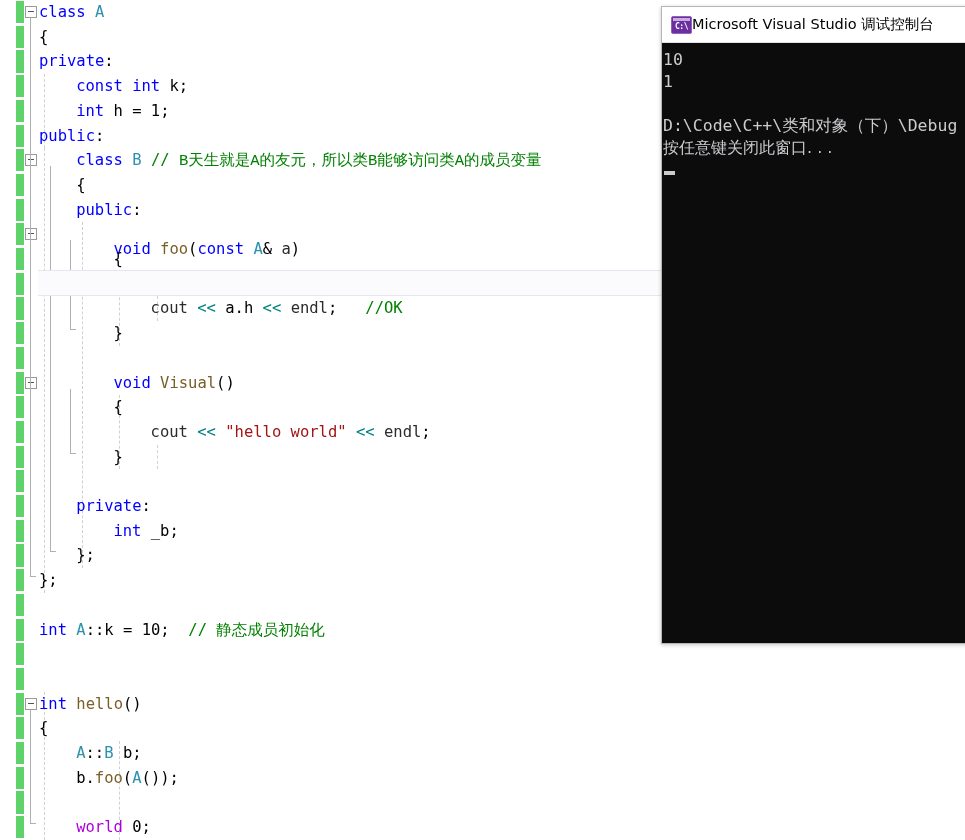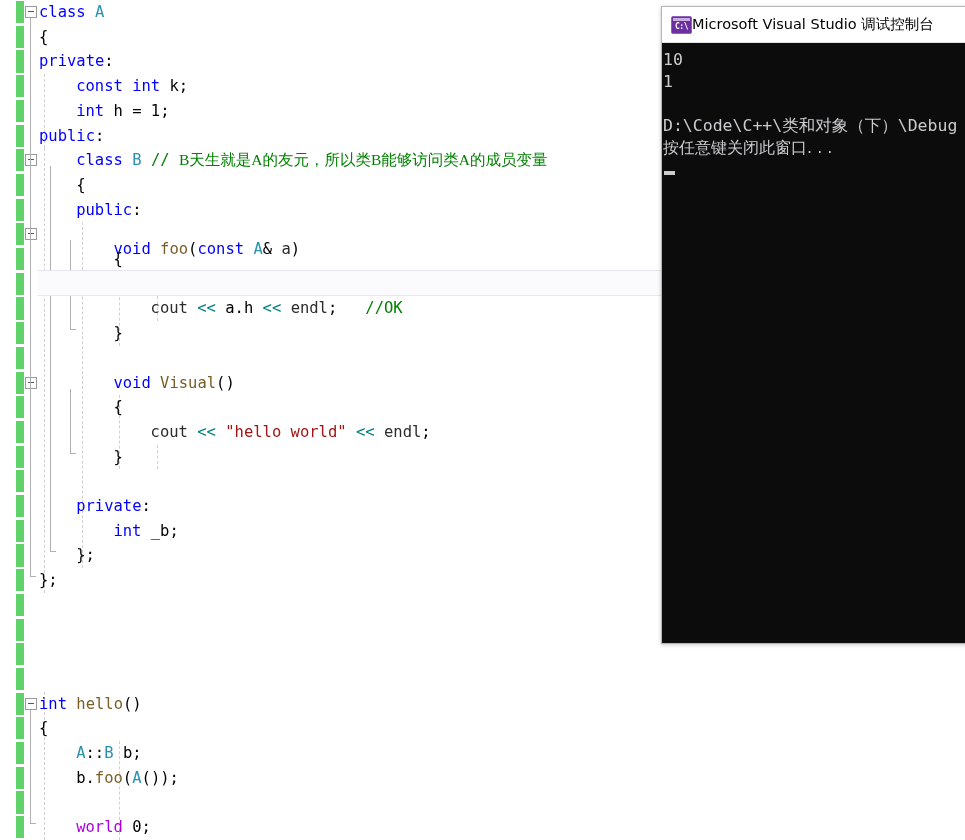--- a/index.html
+++ b/index.html
@@ -101,21 +101,21 @@
   
   .kw   { color: #0000ff; }           
   .typ  { color: #2b91af; }           
   .fn   { color: #795e26; }           
   .cmt  { color: #008000; }           
   .str  { color: #a31515; }           
   .op   { color: #008080; }           
   .id   { color: #2b2b2b; }           
   .ctl  { color: #af00db; }           
   .num  { color: #000000; }           
-  .cjk  { font-family: Liberation Serif, serif; }
+  .cjk  { font-family: Liberation Mono, monospace; }
 
   
   #console-window {
     position: absolute;
     left: 661px;
     top: 6px;
     width: 310px;
     height: 638px;
     background: #0c0c0c;
     border: 1px solid #b5b5b5;
@@ -290,20 +290,21 @@
       <div class="line" style="top: 370.5px; left: 97.4px;"><span class="kw">void</span><span class=""> </span><span class="fn">Visual</span><span class="">()</span></div>
       <div class="line" style="top: 395.2px; left: 97.4px;"><span class="">{</span></div>
       <div class="line" style="top: 419.9px; left: 134.6px;"><span class="id">cout</span><span class=""> </span><span class="op">&lt;&lt;</span><span class=""> </span><span class="str">"hello world"</span><span class=""> </span><span class="op">&lt;&lt;</span><span class=""> </span><span class="id">endl</span><span class="">;</span></div>
       <div class="line" style="top: 444.6px; left: 97.4px;"><span class="">}</span></div>
       <div class="line" style="top: 469.3px; left: 23px;"></div>
       <div class="line" style="top: 494px; left: 60.2px;"><span class="kw">private</span><span class="">:</span></div>
       <div class="line" style="top: 518.7px; left: 97.4px;"><span class="kw">int</span><span class=""> _b;</span></div>
       <div class="line" style="top: 543.4px; left: 60.2px;"><span class="">};</span></div>
       <div class="line" style="top: 568.1px; left: 23px;"><span class="">};</span></div>
       <div class="line" style="top: 592.8px; left: 23px;"></div>
+      <div class="line" style="top: 617.5px; left: 23px;"><span class="kw">int</span><span class=""> </span><span class="typ">A</span><span class="">::k = </span><span class="num">10</span><span class="">;  </span><span class="cmt">// </span><span class="cmt cjk">静态成员初始化</span></div>
       <div class="line" style="top: 642.2px; left: 23px;"></div>
       <div class="line" style="top: 666.9px; left: 23px;"></div>
       <div class="line" style="top: 691.6px; left: 23px;"><span class="kw">int</span><span class=""> </span><span class="fn">hello</span><span class="">()</span></div>
       <div class="line" style="top: 716.3px; left: 23px;"><span class="">{</span></div>
       <div class="line" style="top: 741px; left: 60.2px; text-align: center;"><span class="typ">A</span><span class="">::</span><span class="typ">B</span><span class=""> b;</span></div>
       <div class="line" style="top: 765.7px; left: 60.2px;"><span class="">b.</span><span class="fn">foo</span><span class="">(</span><span class="typ">A</span><span class="">());</span></div>
       <div class="line" style="top: 790.4px; left: 23px;"></div>
       <div class="line" style="top: 815.1px; left: 60.2px;"><span class="ctl">world</span><span class=""> </span><span class="num">0</span><span class="">;</span></div>
     </div>
 

